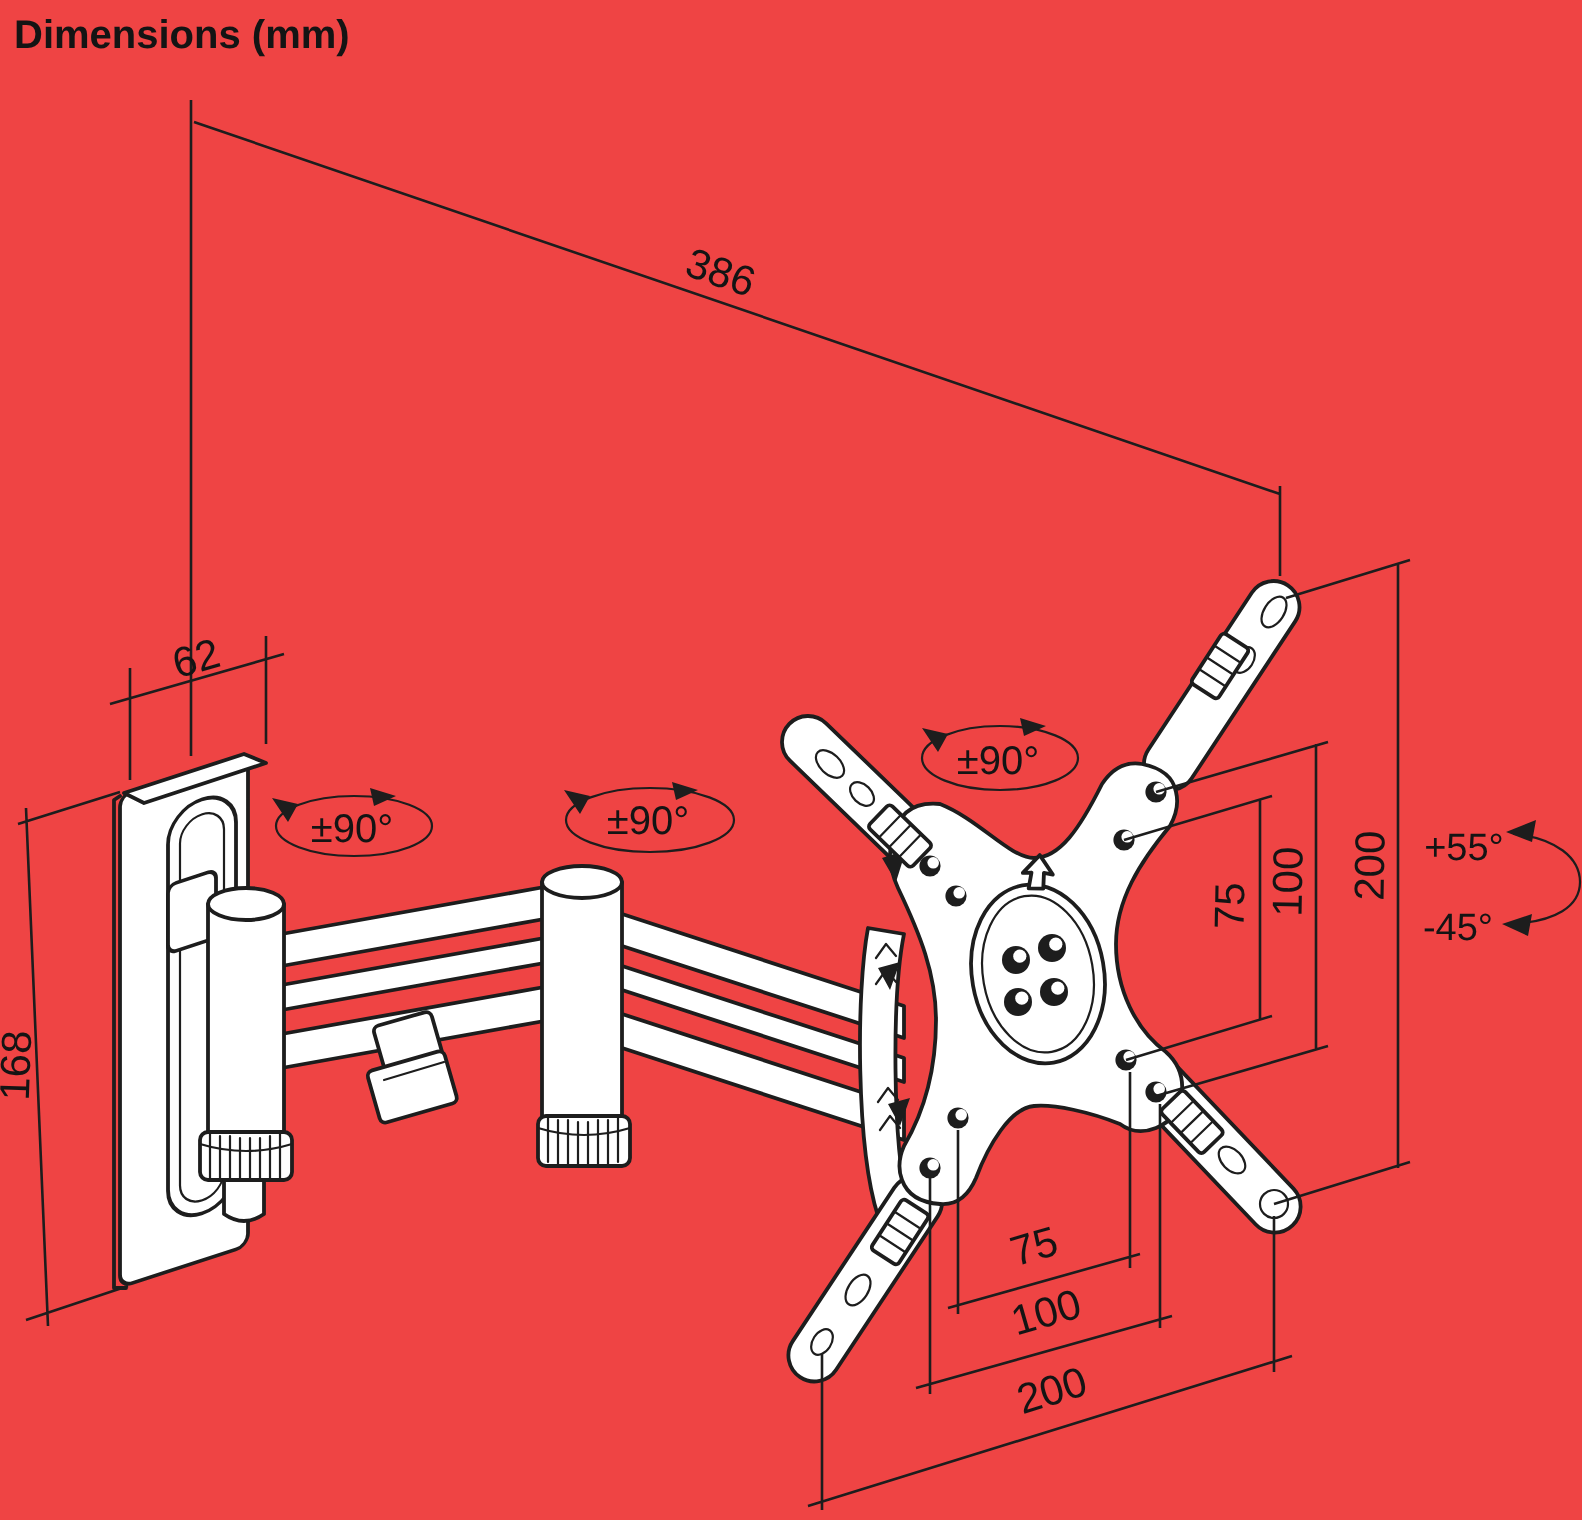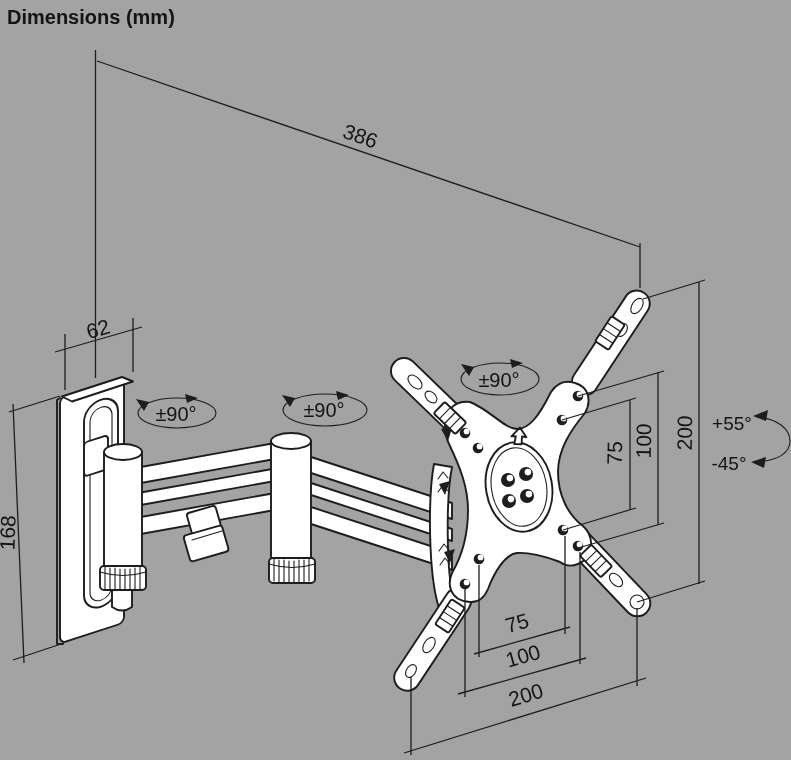--- a/index.html
+++ b/index.html
@@ -1,16 +1,16 @@
 <!DOCTYPE html>
 <html><head>
 <meta charset="utf-8">
 <style>
   html,body { margin:0; padding:0; background:#ffffff; }
-  .stage { position:relative; width:791px; height:760px; background:#a3a3a3; overflow:hidden; }
+  .stage { position:relative; width:791px; height:760px; background:#ef4444; overflow:hidden; }
   svg { display:block; }
   .o  { fill:#ffffff; stroke:#1d1d1d; stroke-width:1.9; stroke-linejoin:round; stroke-linecap:round; }
   .s  { fill:none;    stroke:#1d1d1d; stroke-width:1.9; stroke-linejoin:round; stroke-linecap:round; }
   .t  { fill:none;    stroke:#1d1d1d; stroke-width:1.1; stroke-linejoin:round; stroke-linecap:round; }
   .d  { fill:none;    stroke:#1d1d1d; stroke-width:1.3; stroke-linejoin:round; stroke-linecap:butt; }
   .ah { fill:#1d1d1d; stroke:none; }
   .hole { fill:#1d1d1d; }
   text { fill:#141414; font-family:"Liberation Sans","DejaVu Sans",sans-serif; }
   .ttl  { font-size:20px; font-weight:600; }
   .num  { font-size:21px; text-anchor:middle; }

